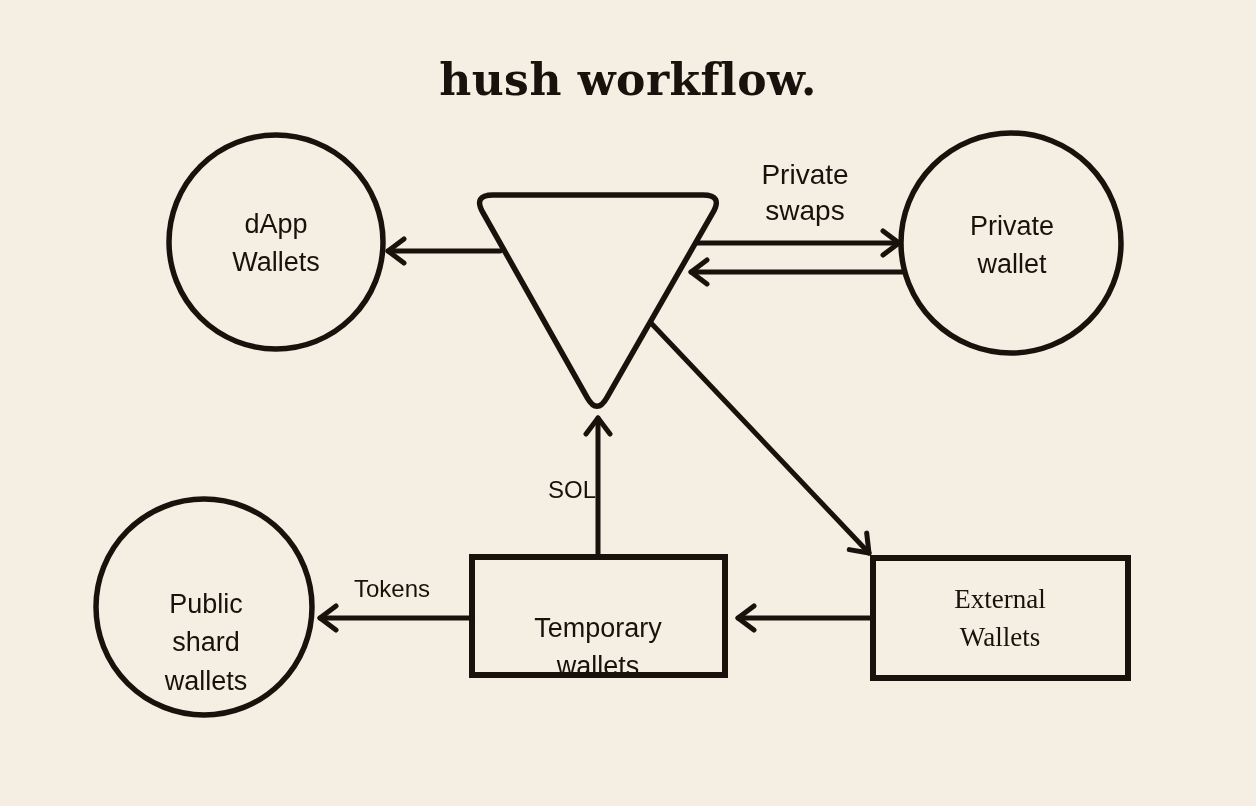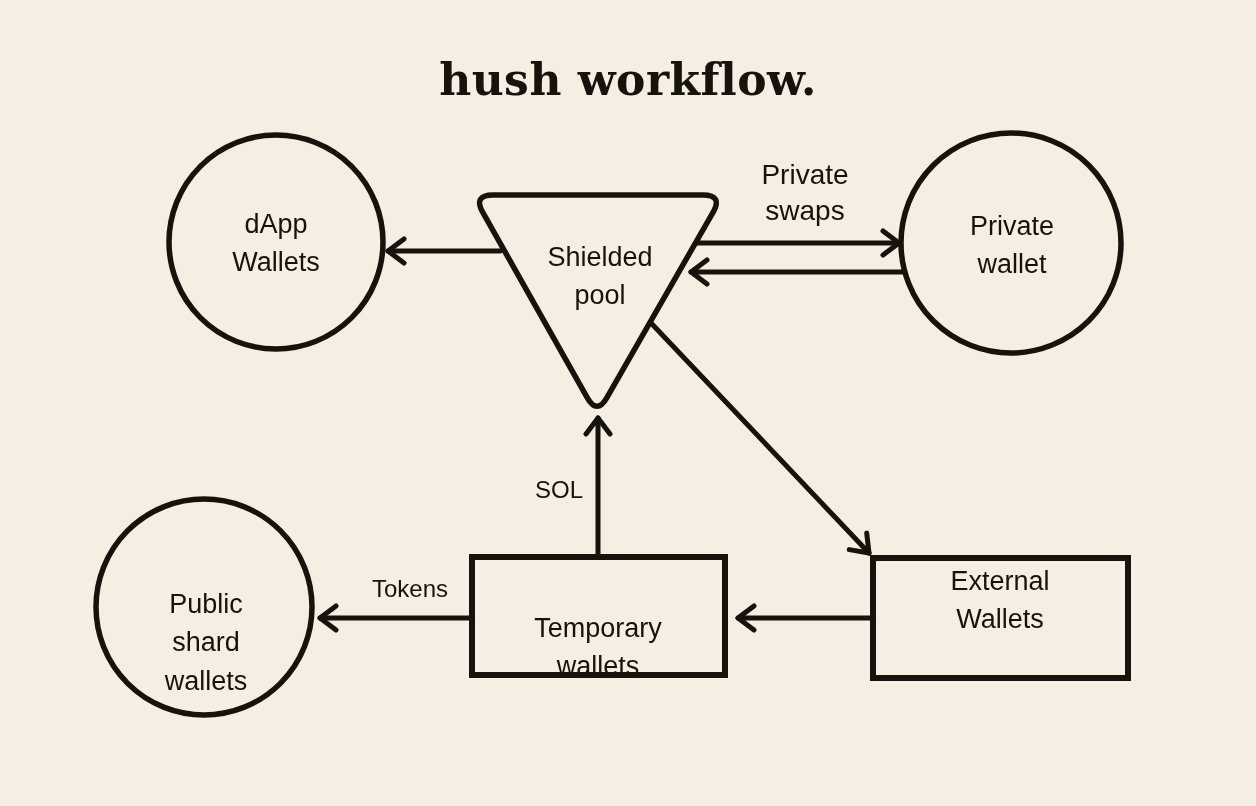--- a/index.html
+++ b/index.html
@@ -47,24 +47,24 @@
     color: var(--ink);
   }
   .label.edge-label { font-size: 28px; line-height: 1.3; }
   .label.small { font-size: 24px; }
   
   .lbl-dapp      { left: 276px;  top: 243px; }
   .lbl-shielded  { left: 600px;  top: 276px; }
   .lbl-private   { left: 1012px; top: 245px; }
   .lbl-public    { left: 206px;  top: 642px; }
   .lbl-temporary { left: 598px;  top: 647px; }
-  .lbl-external  { left: 1000px; top: 600px; }
+  .lbl-external  { left: 1000px; top: 618px; font-family: Liberation Serif, serif; }
   .lbl-swaps     { left: 805px;  top: 193px; }
-  .lbl-sol       { left: 559px;  top: 490px; }
-  .lbl-tokens    { left: 410px;  top: 589px; }
+  .lbl-sol       { left: 572px;  top: 490px; }
+  .lbl-tokens    { left: 392px;  top: 589px; }
 </style>
 </head>
 <body>
 
 <div class="canvas">
 
   <svg class="diagram" width="1256" height="806" viewBox="0 0 1256 806">
     <defs>
       <marker id="arrow" viewBox="0 0 30 30" markerWidth="30" markerHeight="30" refX="23" refY="15" orient="auto" markerUnits="userSpaceOnUse">
         <path class="stroke" d="M7,3 L23,15 L7,27" stroke-width="5" stroke-linecap="round" stroke-linejoin="round"></path>
@@ -92,22 +92,20 @@
 
     <line class="stroke" x1="873" y1="618" x2="738" y2="618" stroke-width="5" stroke-linecap="round" marker-end="url(#arrow)"></line>
 
     <line class="stroke" x1="472" y1="618" x2="320" y2="618" stroke-width="5" stroke-linecap="round" marker-end="url(#arrow)"></line>
   </svg>
 
   <div class="title">hush workflow.</div>
 
   <div class="label lbl-dapp">dApp
 Wallets</div>
-  <div class="label lbl-shielded">Shielded
-pool</div>
   <div class="label lbl-private">Private
 wallet</div>
   <div class="label lbl-public">Public
 shard
 wallets</div>
   <div class="label lbl-temporary">Temporary
 wallets</div>
   <div class="label lbl-external">External
 Wallets</div>
 

